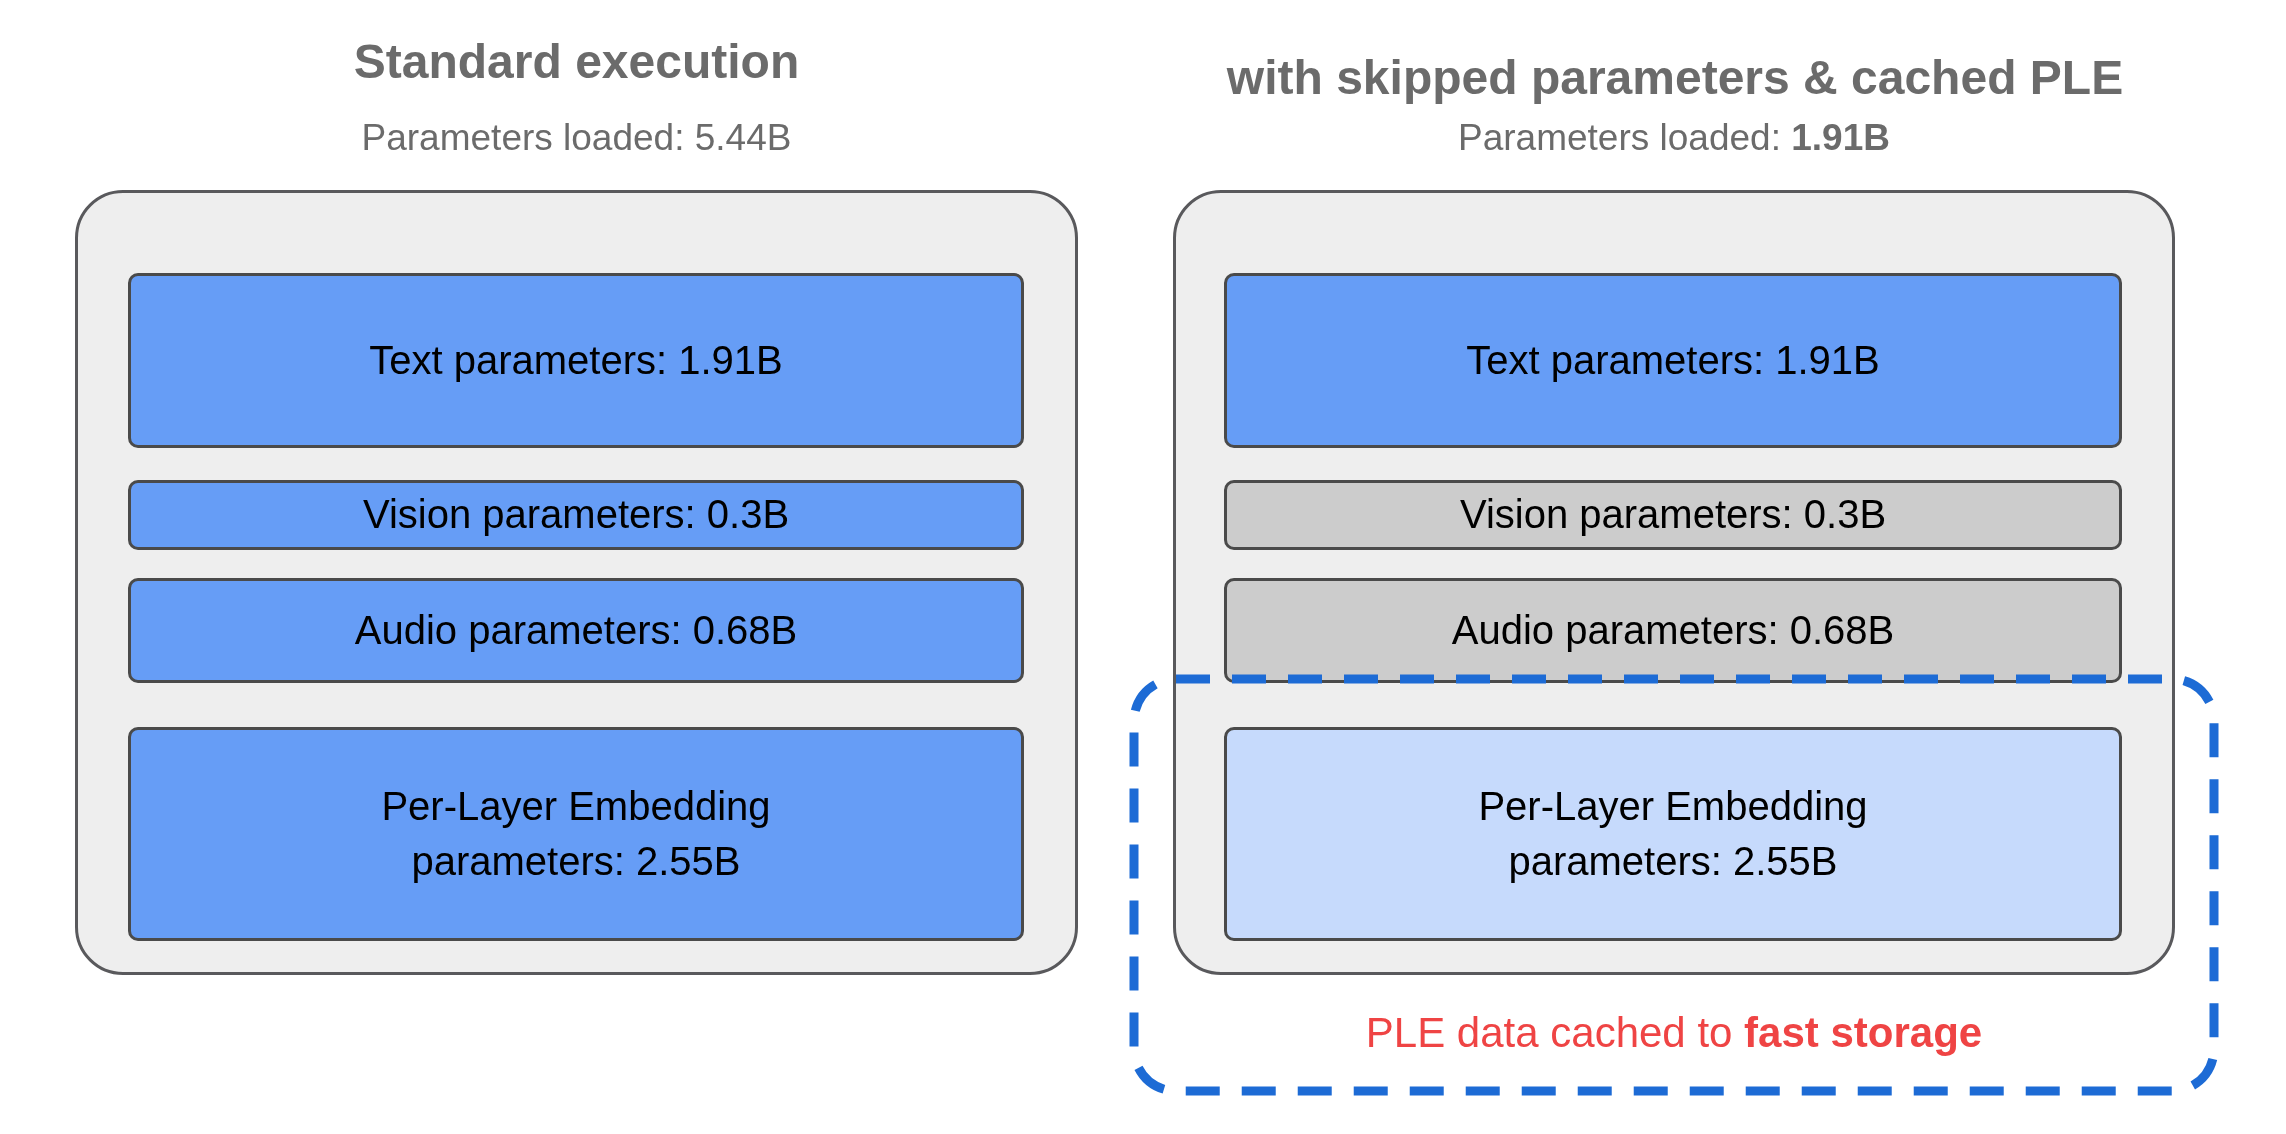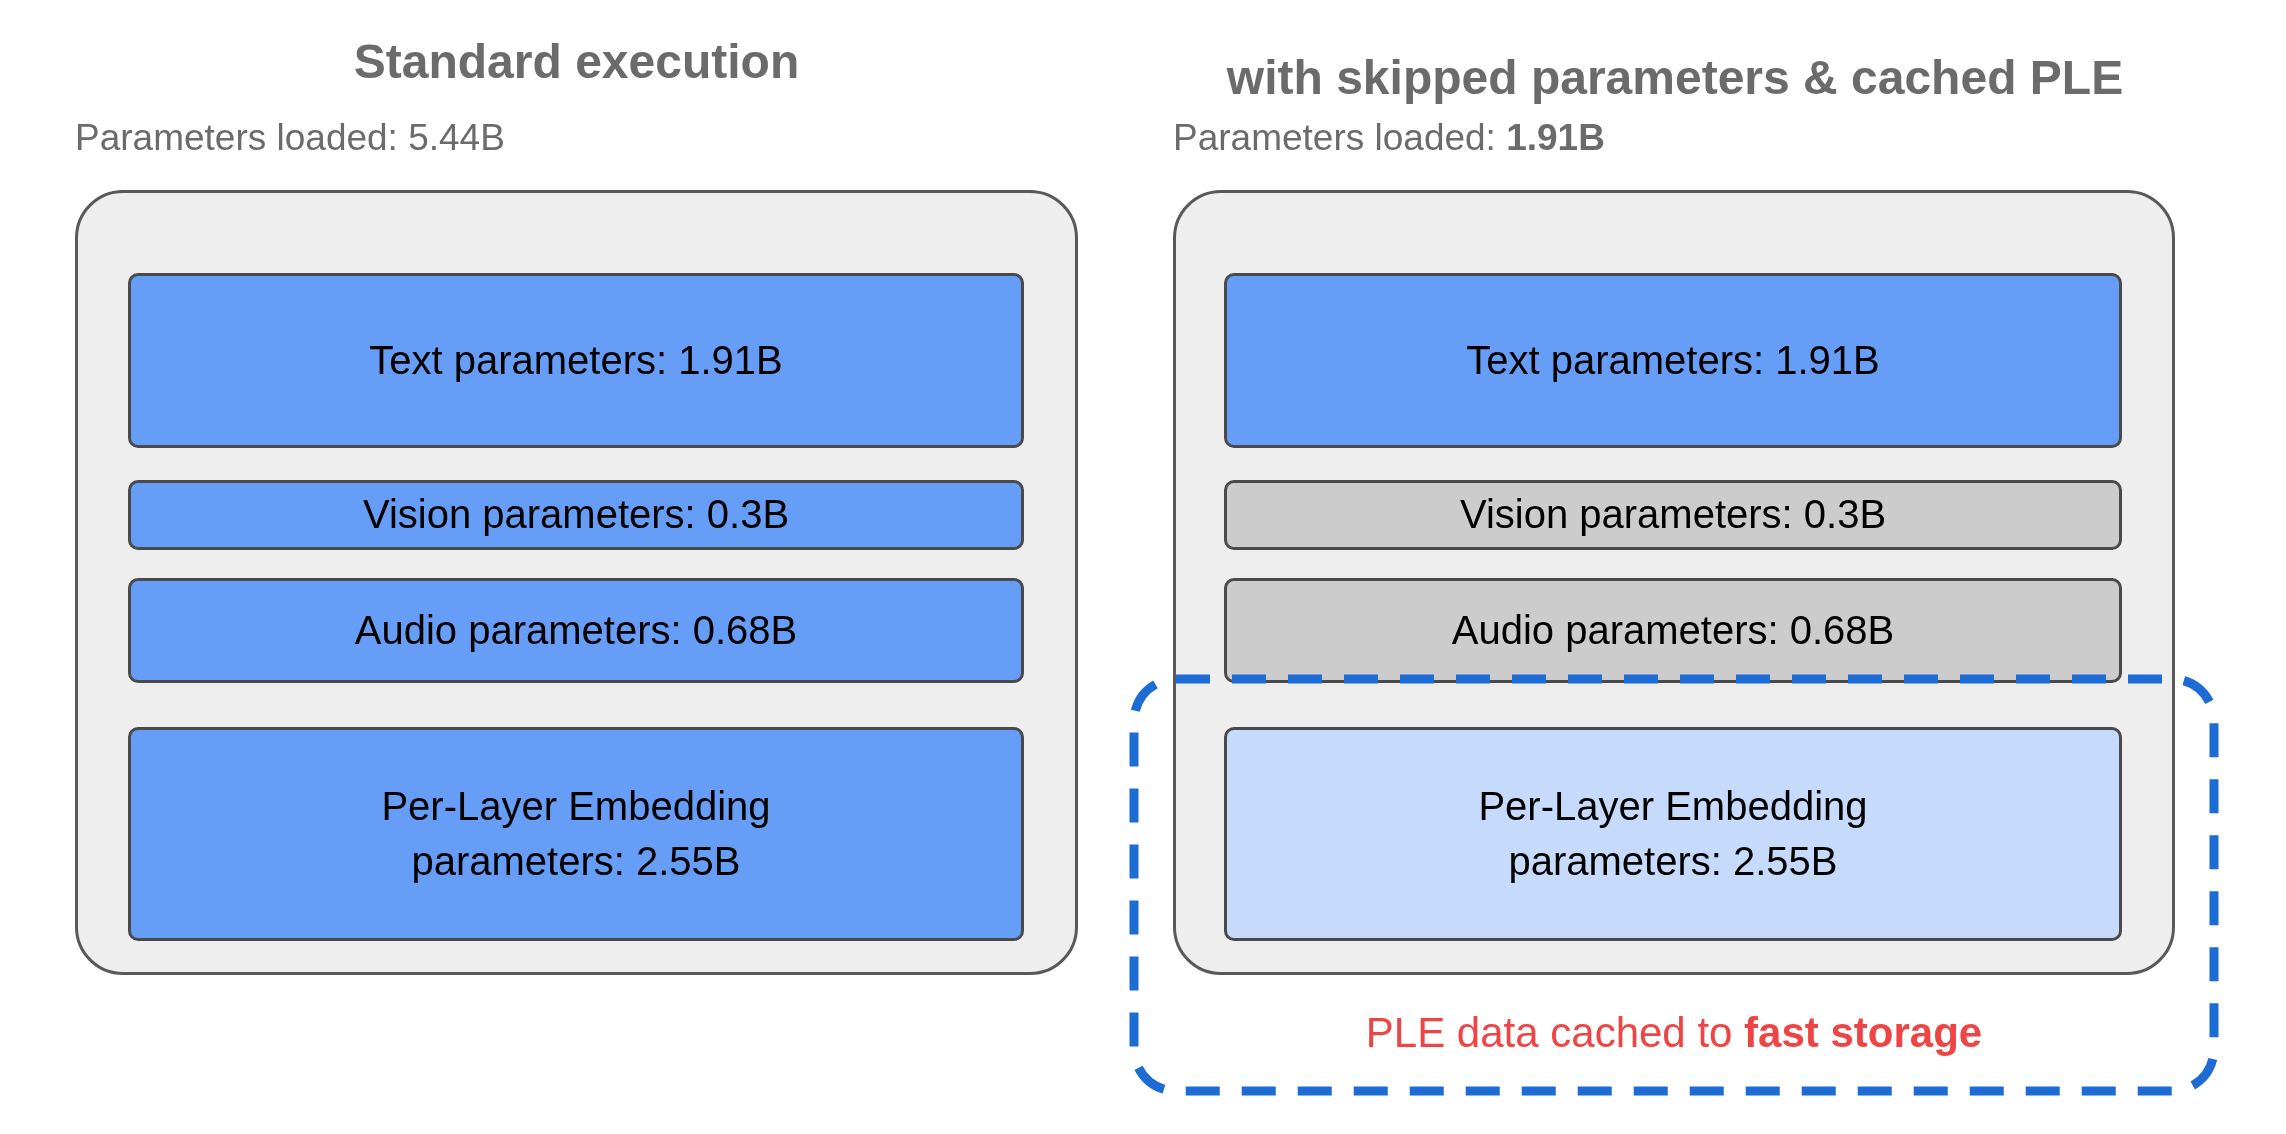--- a/index.html
+++ b/index.html
@@ -10,21 +10,21 @@
     font-family:"Liberation Sans", sans-serif;
     overflow:hidden;
     padding-left:41px;
   }
   .abs{position:absolute;box-sizing:border-box;}
   .panel-title{
     font-size:48px;font-weight:bold;color:#6b6b6b;
     text-align:center;line-height:1.1;
   }
   .panel-subtitle{
-    font-size:37px;color:#6b6b6b;text-align:left;line-height:1.1;
+    font-size:37px;color:#6b6b6b;text-align:center;line-height:1.1;
   }
   .panel-subtitle .bold{font-weight:bold;}
   .container{
     background:#eeeeee;
     border:3px solid #59595c;
     border-radius:48px;
   }
   .pbox{
     border:3px solid #4a4a4a;
     border-radius:10px;

